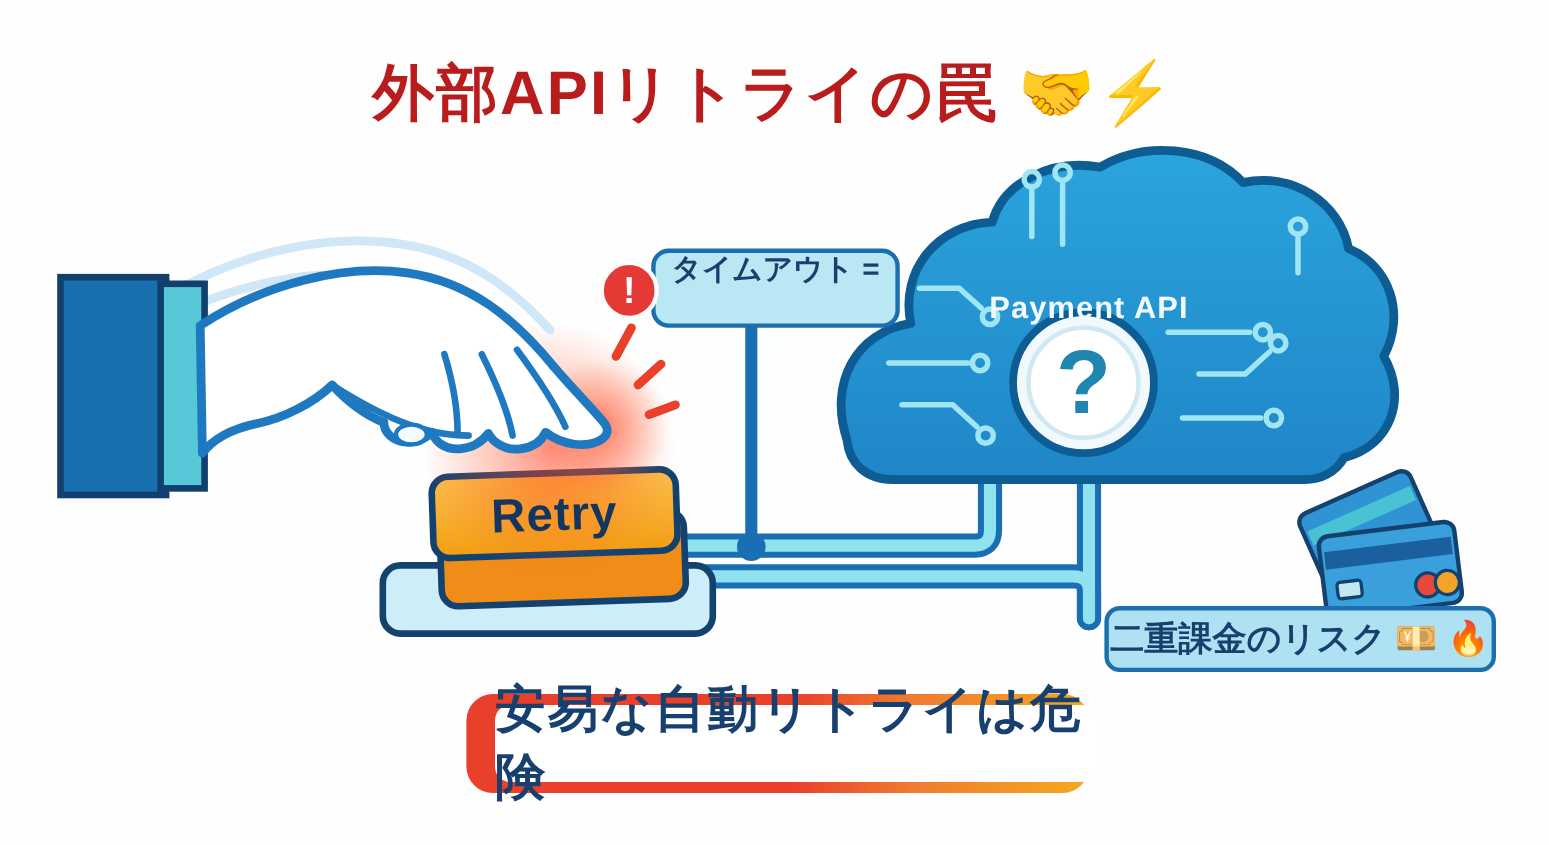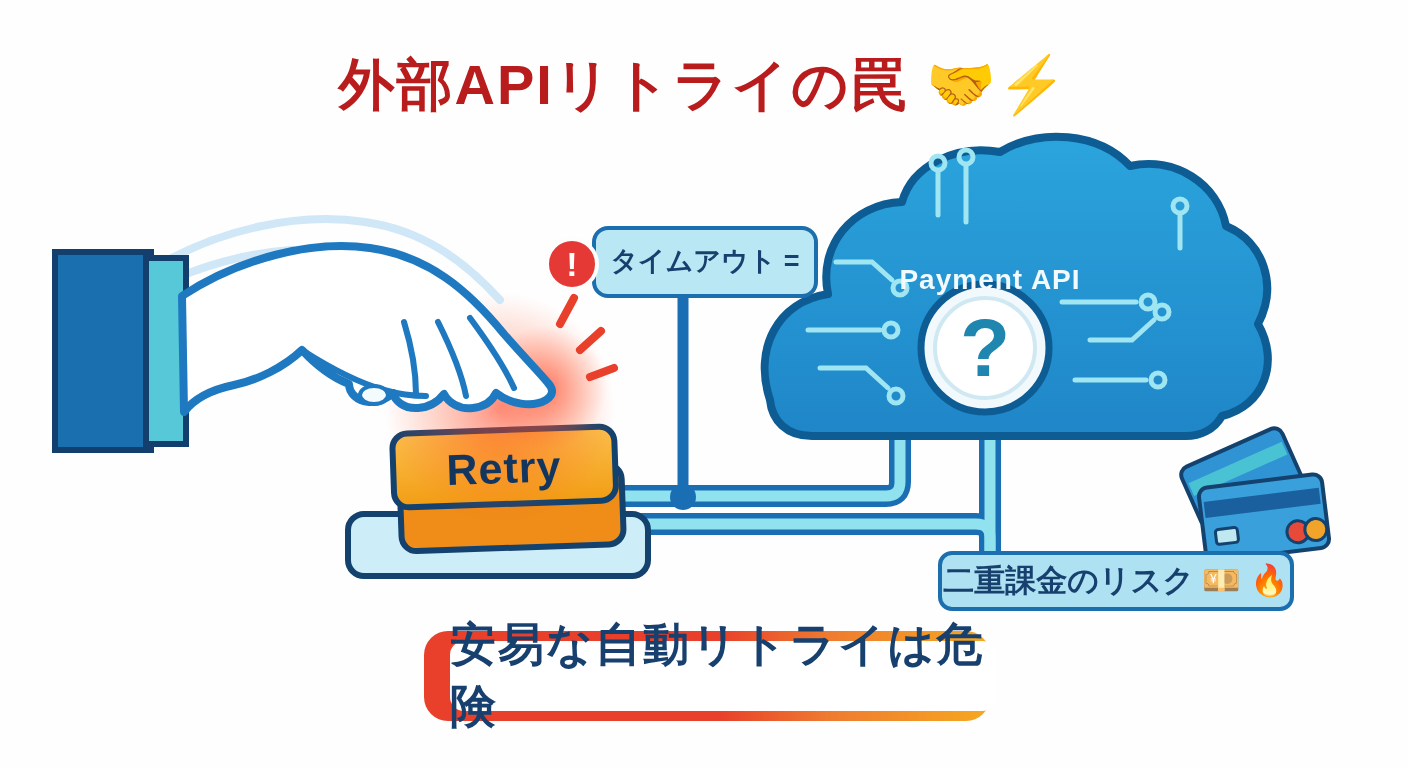--- a/index.html
+++ b/index.html
@@ -27,21 +27,21 @@
 
   .warning-callout {
     position: absolute;
     left: 592px; top: 226px;
     width: 226px; height: 72px;
     background: #b9e7f3;
     border: 4px solid #1b6fae;
     border-radius: 16px;
     display: flex;
     flex-direction: column;
-    justify-content: center;
+    justify-content: space-between;
     text-align: center;
     font-size: 27px;
     font-weight: bold;
     line-height: 1.18;
     color: #17406e;
     box-sizing: border-box;
   }
   .warning-badge {
     position: absolute;
     left: 545px; top: 237px;
@@ -87,21 +87,21 @@
     line-height: 68px;
     font-size: 43px;
     font-weight: bold;
     letter-spacing: 1px;
     color: #14365e;
     transform: rotate(-2deg);
   }
 
   .risk-callout {
     position: absolute;
-    left: 938px; top: 551px;
+    left: 1004px; top: 551px;
     width: 356px; height: 60px;
     background: #aee2f2;
     border: 4px solid #1b6fae;
     border-radius: 14px;
     box-sizing: border-box;
     text-align: center;
     line-height: 52px;
     font-size: 31px;
     font-weight: bold;
     color: #17406e;

